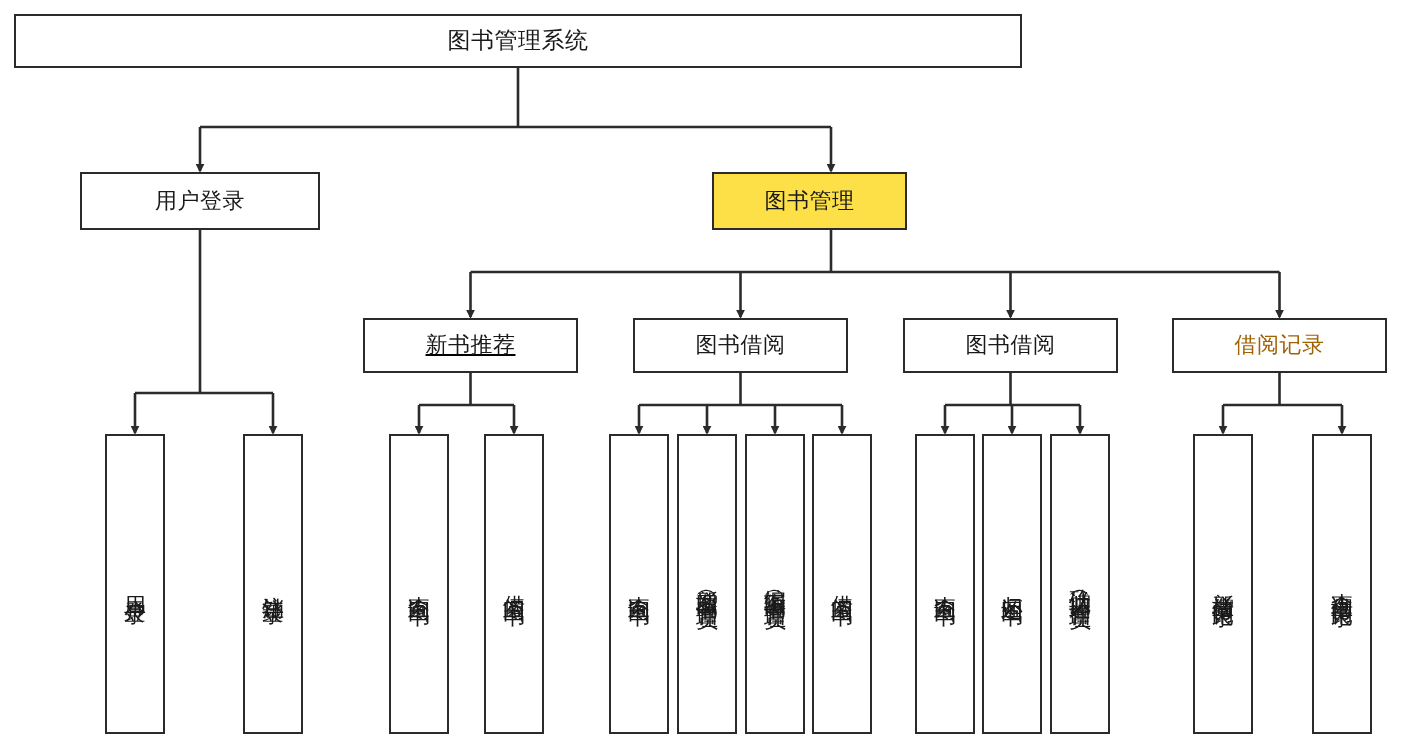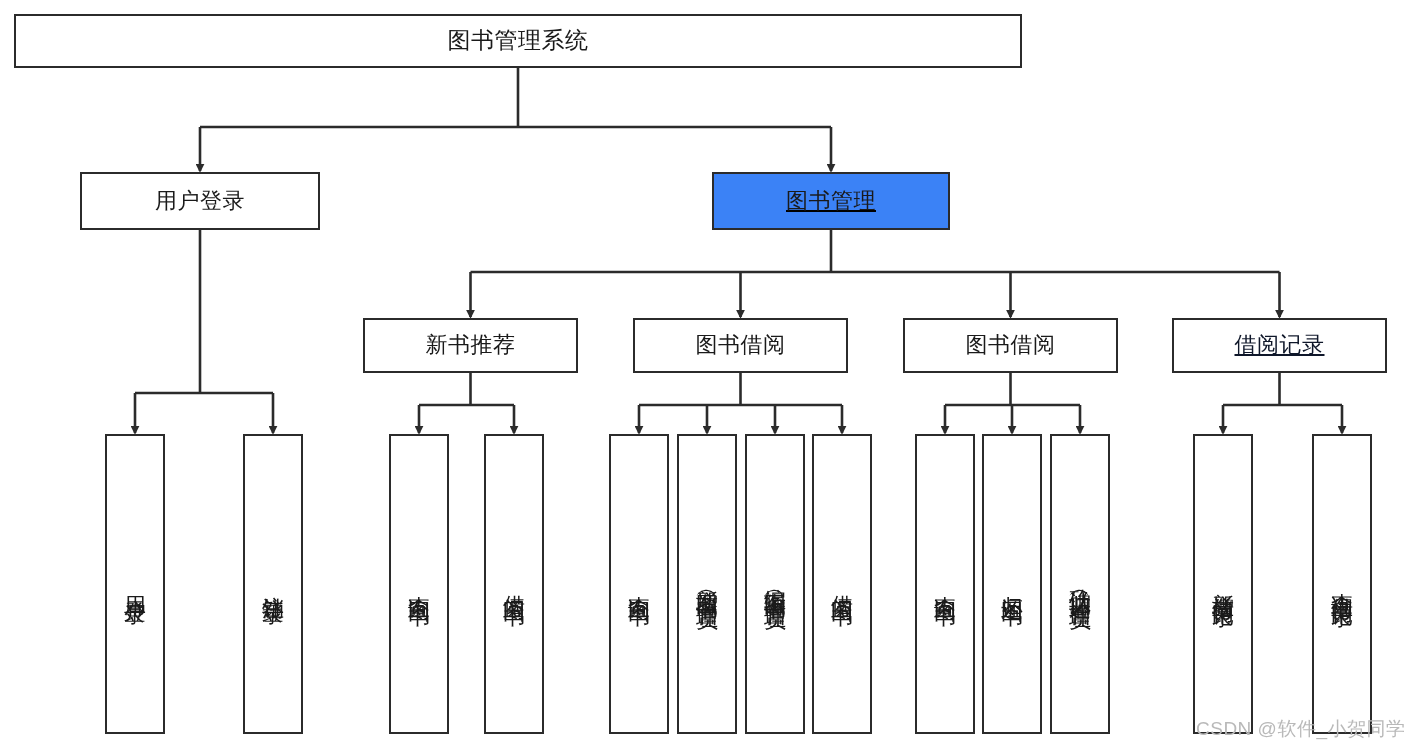--- a/index.html
+++ b/index.html
@@ -107,34 +107,34 @@
       <line x1="1223" y1="405" x2="1223" y2="433" stroke="#2b2b2b" stroke-width="2.6" marker-end="url(#arrow)"></line>
       <line x1="1342" y1="405" x2="1342" y2="433" stroke="#2b2b2b" stroke-width="2.6" marker-end="url(#arrow)"></line>
     </svg>
   <div id="nodes">
       <div class="node horizontal root" style="left: 14px; top: 14px; width: 1008px; height: 54px; border-color: rgb(43, 43, 43); background: rgb(255, 255, 255);">
         <span class="node-label" style="color: rgb(26, 26, 26);">图书管理系统</span>
       </div>
       <div class="node horizontal" style="left: 80px; top: 172px; width: 240px; height: 58px; border-color: rgb(43, 43, 43); background: rgb(255, 255, 255);">
         <span class="node-label" style="color: rgb(26, 26, 26);">用户登录</span>
       </div>
-      <div class="node horizontal" style="left: 712px; top: 172px; width: 238px; height: 58px; border-color: rgb(43, 43, 43); background: #3b82f6; text-decoration: underline;">
+      <div class="node horizontal" style="left: 712px; top: 172px; width: 195px; height: 58px; border-color: rgb(43, 43, 43); background: #fde047;">
         <span class="node-label" style="color: rgb(26, 26, 26);">图书管理</span>
       </div>
-      <div class="node horizontal" style="left: 363px; top: 318px; width: 215px; height: 55px; border-color: rgb(43, 43, 43); background: rgb(255, 255, 255);">
+      <div class="node horizontal" style="left: 363px; top: 318px; width: 215px; height: 55px; border-color: rgb(43, 43, 43); background: rgb(255, 255, 255); text-decoration: underline;">
         <span class="node-label" style="color: rgb(26, 26, 26);">新书推荐</span>
       </div>
       <div class="node horizontal" style="left: 633px; top: 318px; width: 215px; height: 55px; border-color: rgb(43, 43, 43); background: rgb(255, 255, 255);">
         <span class="node-label" style="color: rgb(26, 26, 26);">图书借阅</span>
       </div>
       <div class="node horizontal" style="left: 903px; top: 318px; width: 215px; height: 55px; border-color: rgb(43, 43, 43); background: rgb(255, 255, 255);">
         <span class="node-label" style="color: rgb(26, 26, 26);">图书借阅</span>
       </div>
       <div class="node horizontal" style="left: 1172px; top: 318px; width: 215px; height: 55px; border-color: rgb(43, 43, 43); background: rgb(255, 255, 255);">
-        <span class="node-label" style="color: #0f172a; text-decoration: underline;">借阅记录</span>
+        <span class="node-label" style="color: #a16207;">借阅记录</span>
       </div>
       <div class="node vertical" style="left: 105px; top: 434px; width: 60px; height: 300px; border-color: rgb(43, 43, 43); background: rgb(255, 255, 255);">
         <span class="node-label" style="color: rgb(26, 26, 26);">用户登录</span>
       </div>
       <div class="node vertical" style="left: 243px; top: 434px; width: 60px; height: 300px; border-color: rgb(43, 43, 43); background: rgb(255, 255, 255);">
         <span class="node-label" style="color: rgb(26, 26, 26);">注销登录</span>
       </div>
       <div class="node vertical" style="left: 389px; top: 434px; width: 60px; height: 300px; border-color: rgb(43, 43, 43); background: rgb(255, 255, 255);">
         <span class="node-label" style="color: rgb(26, 26, 26);">查询图书</span>
       </div>
@@ -162,14 +162,13 @@
       <div class="node vertical" style="left: 1050px; top: 434px; width: 60px; height: 300px; border-color: rgb(43, 43, 43); background: rgb(255, 255, 255);">
         <span class="node-label" style="color: rgb(26, 26, 26);">确认归还（管理员）</span>
       </div>
       <div class="node vertical" style="left: 1193px; top: 434px; width: 60px; height: 300px; border-color: rgb(43, 43, 43); background: rgb(255, 255, 255);">
         <span class="node-label" style="color: rgb(26, 26, 26);">新增借阅记录</span>
       </div>
       <div class="node vertical" style="left: 1312px; top: 434px; width: 60px; height: 300px; border-color: rgb(43, 43, 43); background: rgb(255, 255, 255);">
         <span class="node-label" style="color: rgb(26, 26, 26);">查询借阅记录</span>
       </div>
     </div>
-  <div class="watermark" style="left: 1196px; top: 716px; color: rgb(185, 185, 185);">CSDN @软件_小贺同学</div>
 </div>
 
 </body></html>

